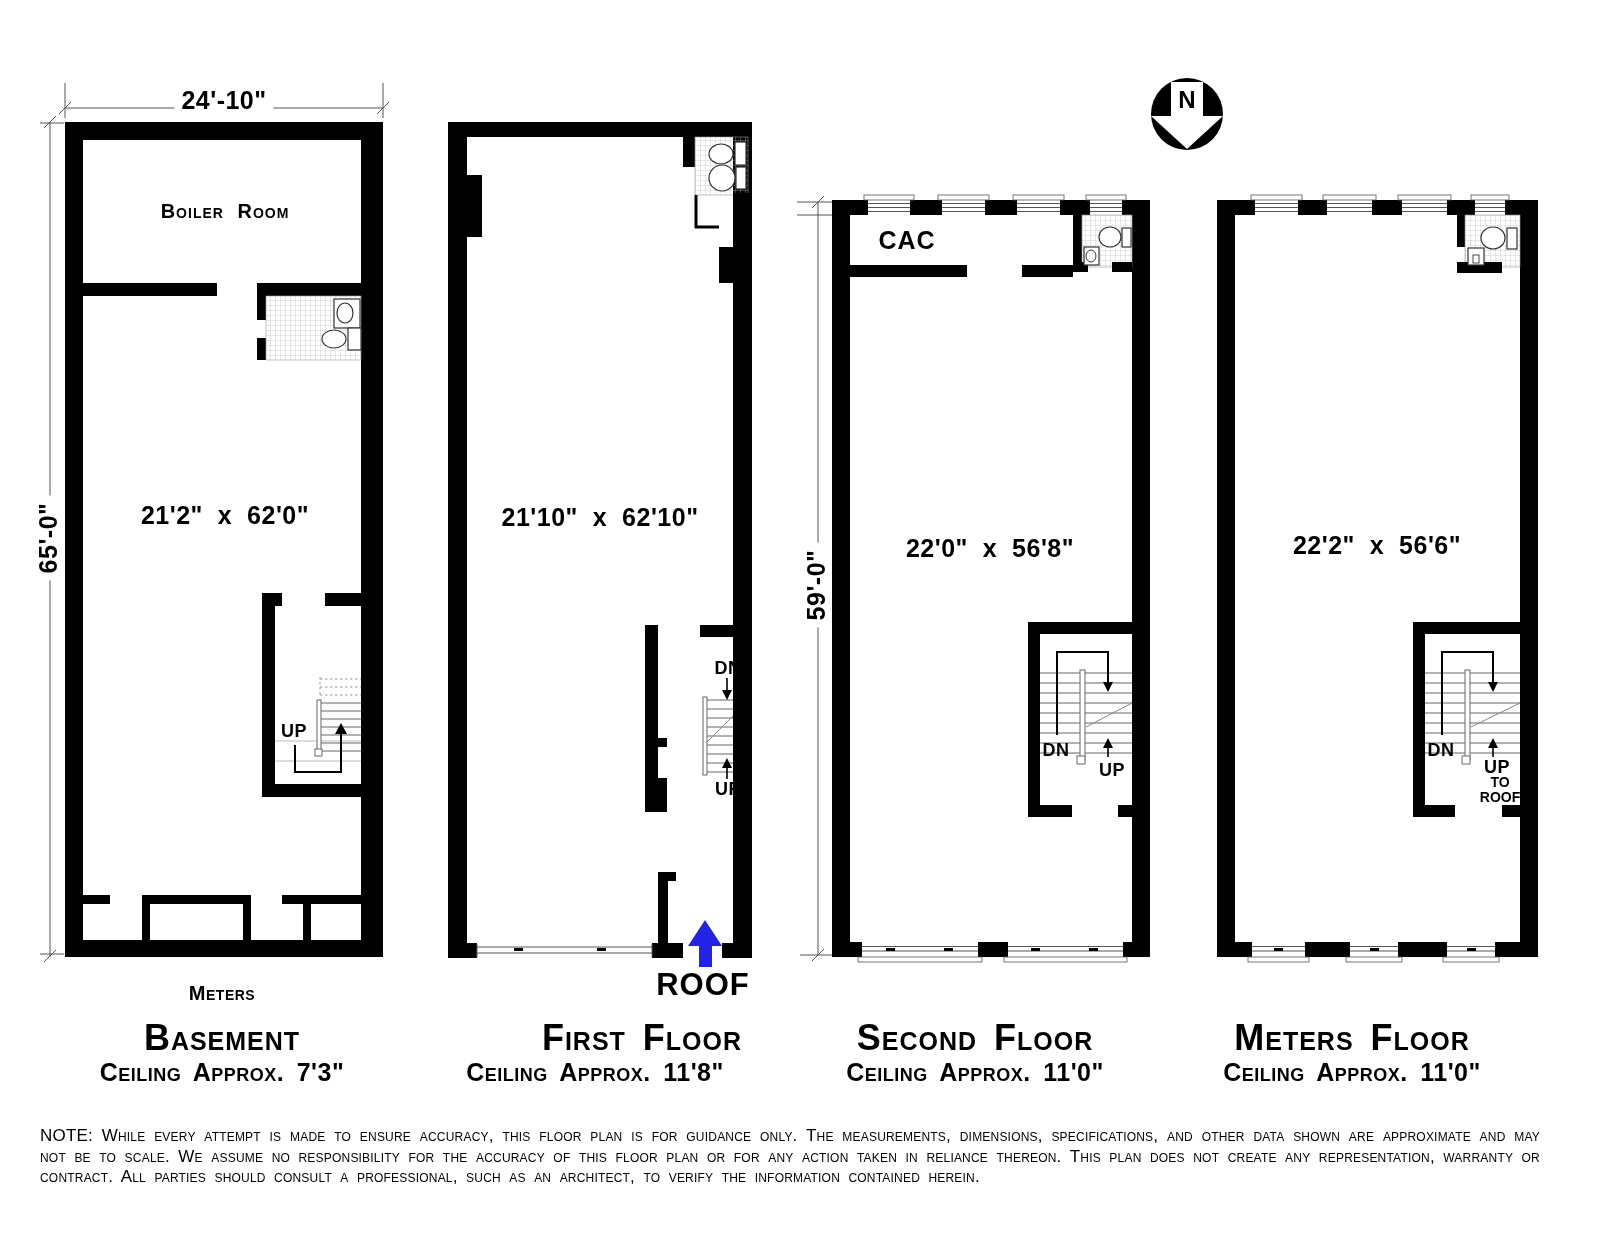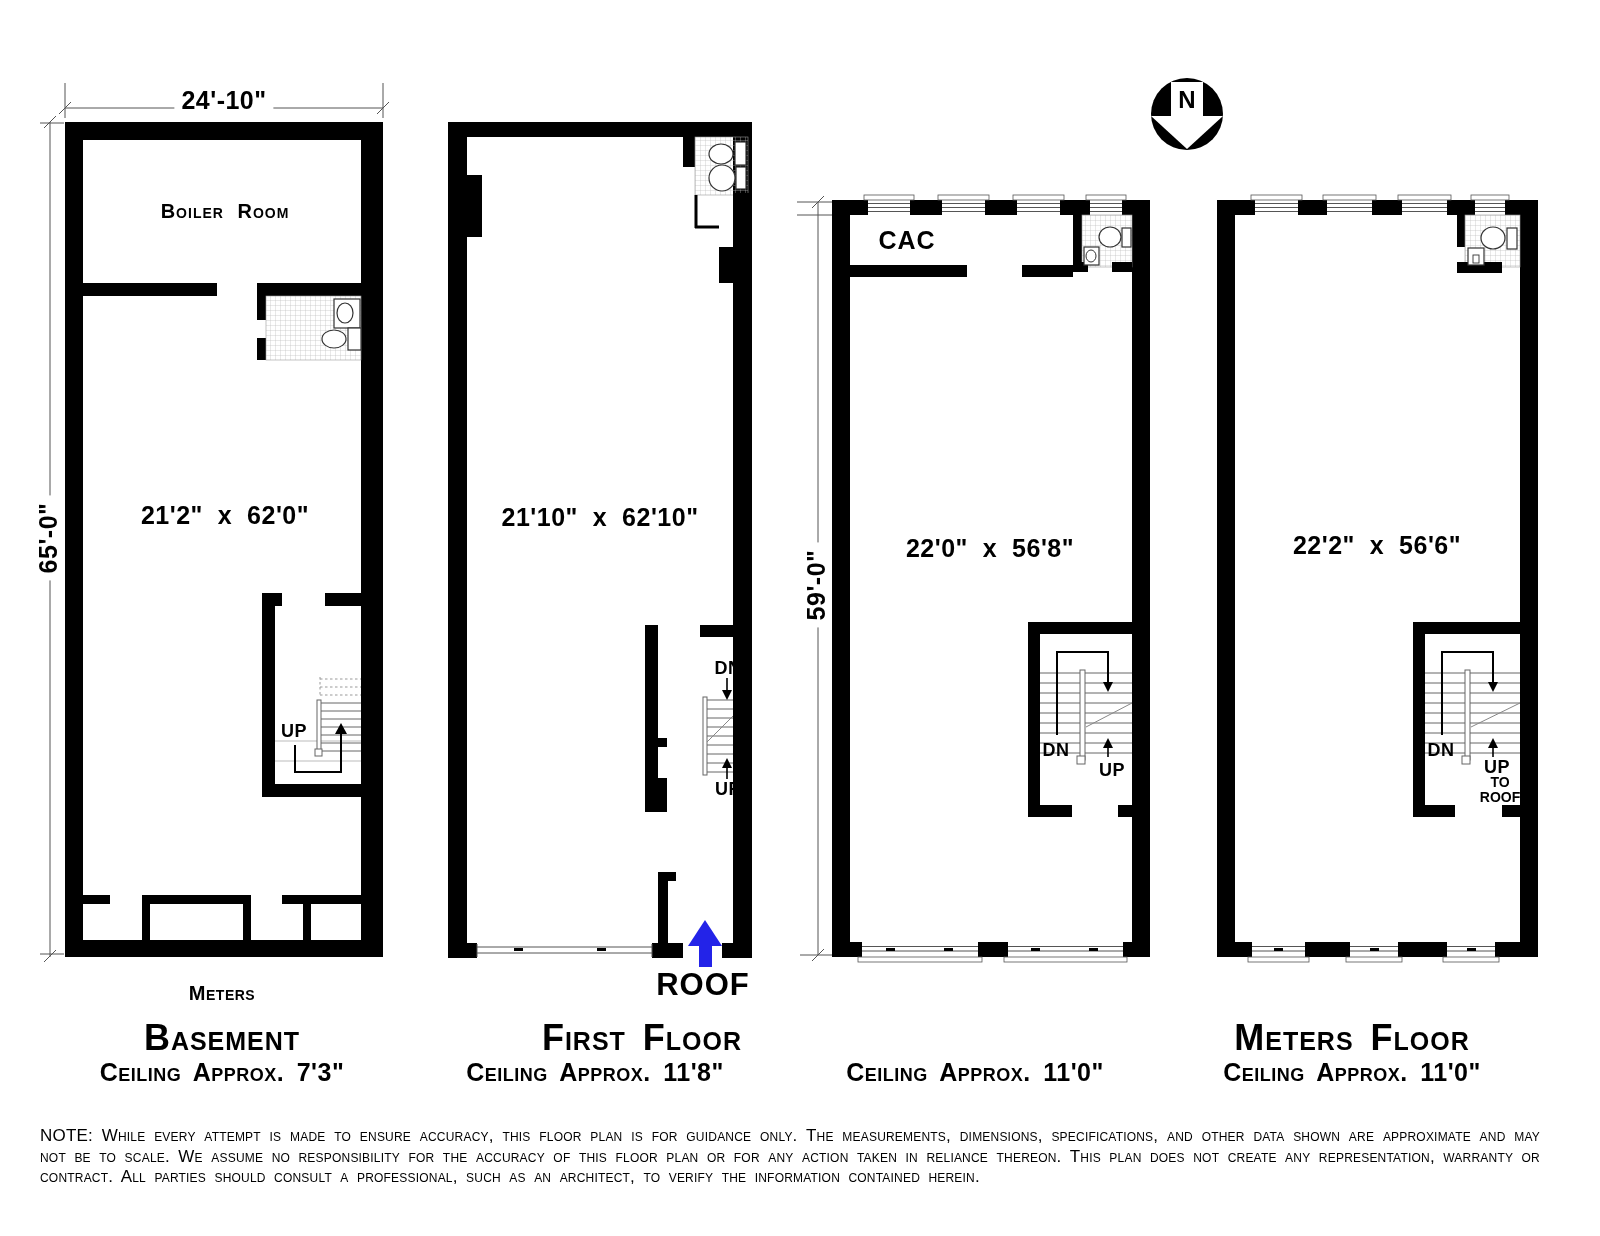--- a/index.html
+++ b/index.html
@@ -311,20 +311,21 @@
 <div class="lbl stair" style="left:728px;top:789px;">UP</div>
 <div class="lbl entry-lbl" style="left:703px;top:985px;">ROOF</div>
 <div class="lbl title" style="left:595px;top:1038px;margin-left:47px;">First Floor</div>
 <div class="lbl ceil" style="left:595px;top:1072px;">Ceiling Approx. 11'8"</div>
 
 <div class="lbl dim rot" style="left:816px;top:585px;">59'-0"</div>
 <div class="lbl cac" style="left:907px;top:240px;">CAC</div>
 <div class="lbl dim" style="left:990px;top:548px;">22'0"  x  56'8"</div>
 <div class="lbl stair" style="left:1056px;top:750px;">DN</div>
 <div class="lbl stair" style="left:1112px;top:770px;">UP</div>
+<div class="lbl title" style="left:975px;top:1038px;">Second Floor</div>
 <div class="lbl ceil" style="left:975px;top:1072px;">Ceiling Approx. 11'0"</div>
 
 <div class="lbl dim" style="left:1377px;top:545px;">22'2"  x  56'6"</div>
 <div class="lbl stair" style="left:1441px;top:750px;">DN</div>
 <div class="lbl stair" style="left:1497px;top:767px;">UP</div>
 <div class="lbl upto" style="left:1500px;top:790px;">TO ROOF</div>
 <div class="lbl title" style="left:1352px;top:1038px;">Meters Floor</div>
 <div class="lbl ceil" style="left:1352px;top:1072px;">Ceiling Approx. 11'0"</div>
 
 <div class="lbl north-n" style="left:1187px;top:100px;">N</div>

